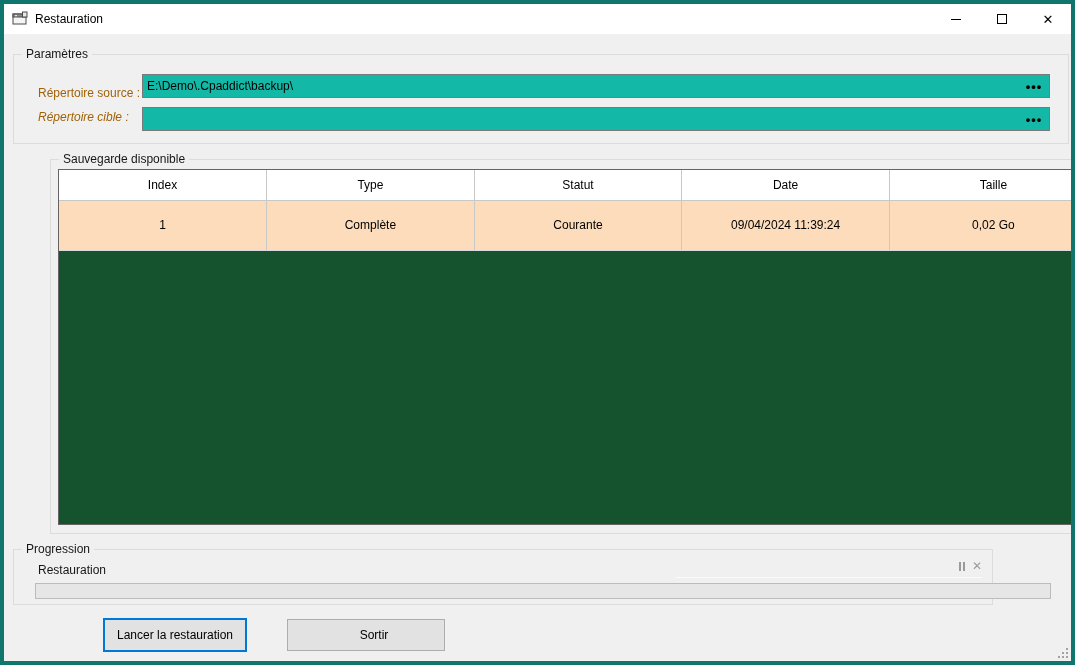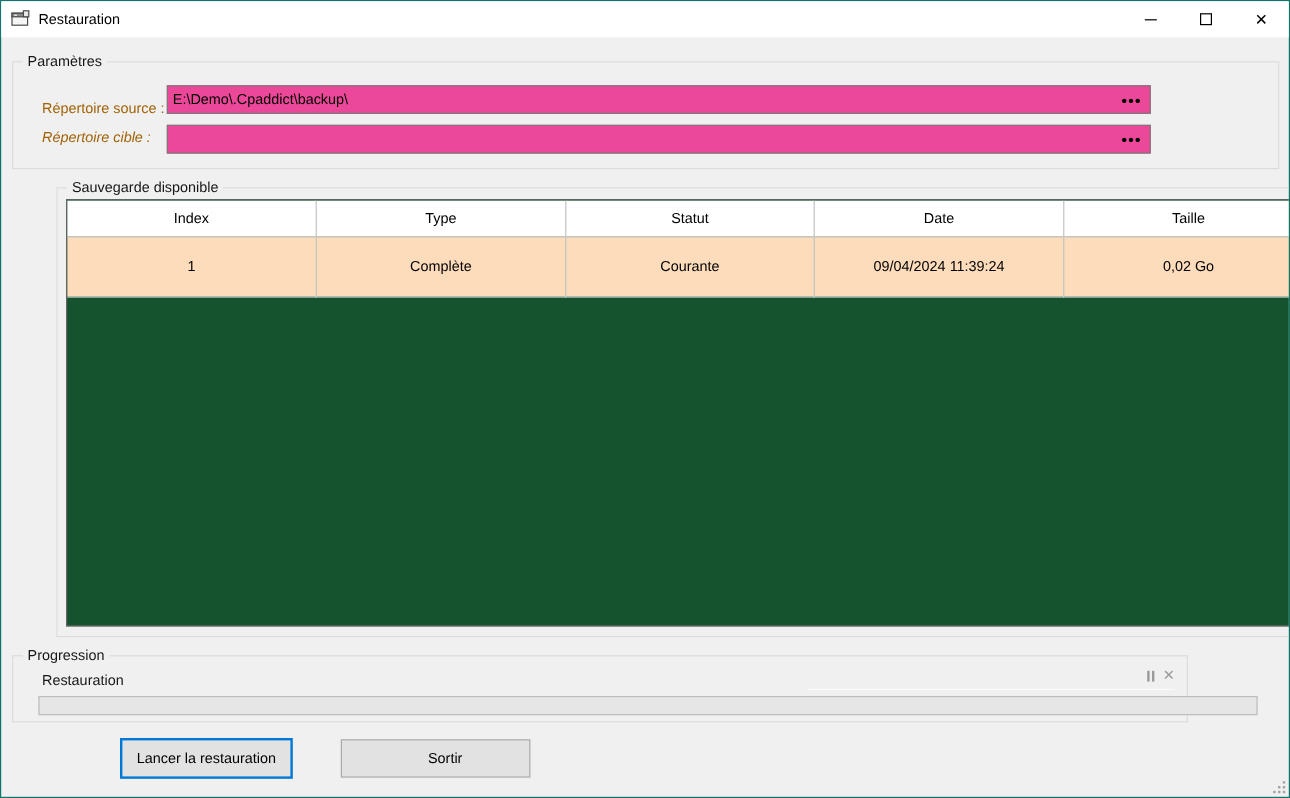--- a/index.html
+++ b/index.html
@@ -6,21 +6,21 @@
   html,body { margin:0; padding:0; }
   body {
     width:1075px; height:665px;
     font-family:"Liberation Sans", sans-serif;
     font-size:12px; color:#000;
     position:relative;
   }
   .window {
     position:absolute; inset:0;
     background:#f0f0f0;
-    border:1px solid #0f766e;
+    border:4px solid #0f766e;
     overflow:hidden;
   }
   
   .titlebar {
     position:absolute; top:0; left:0; right:0; height:30px;
     background:#ffffff;
     display:flex; align-items:center;
   }
   .app-icon { width:16px; height:16px; margin-left:8px; flex:0 0 auto; }
   .title-text { margin-left:7px; font-size:12px; }
@@ -33,22 +33,22 @@
   .groupbox { position:absolute; border:1px solid #dcdcdc; }
   .gb-label {
     position:absolute; top:-8px; left:8px;
     background:#f0f0f0; padding:0 4px; font-size:12px; color:#161616;
     white-space:nowrap;
   }
   
   #gb-params { left:9px; top:50px; width:1056px; height:90px; }
   .param-label { position:absolute; left:24px; font-size:12px; color:#a16207; }
   .field-wrap {
-    position:absolute; left:128px; width:820px; height:24px;
-    border:1px solid #7a7a7a; background:#ec4899;
+    position:absolute; left:128px; width:908px; height:24px;
+    border:1px solid #7a7a7a; background:#14b8a6;
     display:flex; align-items:center;
   }
   .field-input {
     flex:1 1 auto; border:none; outline:none; background:transparent;
     font-family:"Liberation Sans", sans-serif; font-size:12px;
     padding:0 4px; height:100%;
   }
   .browse-btn {
     flex:0 0 30px; height:100%;
     display:flex; align-items:center; justify-content:center;

